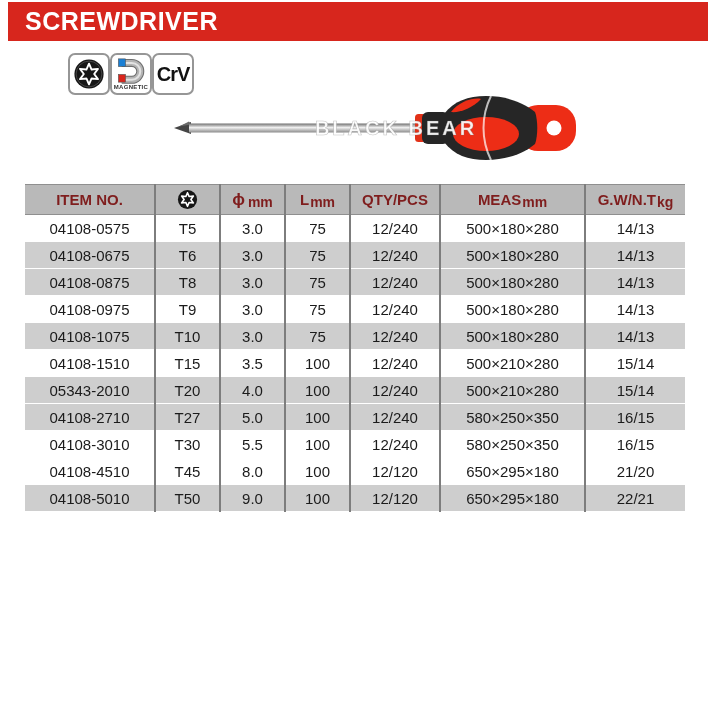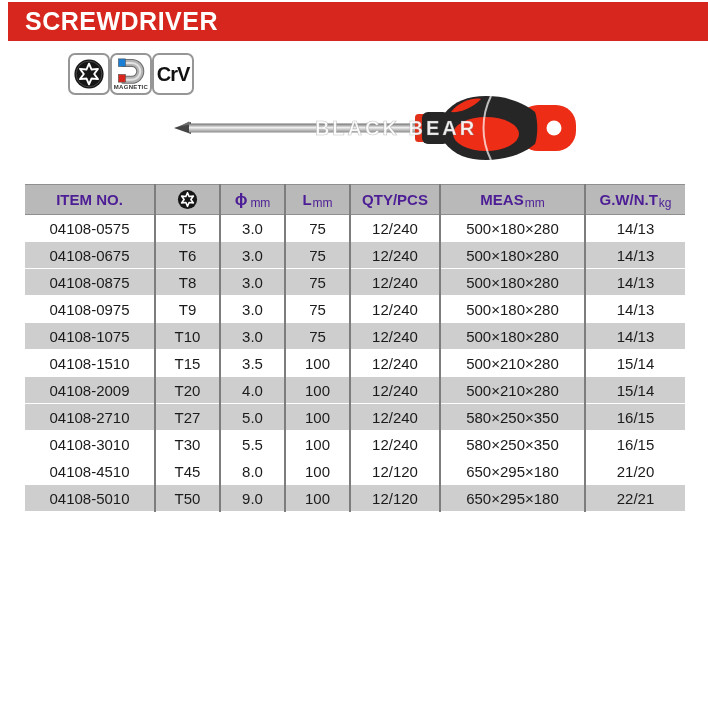--- a/index.html
+++ b/index.html
@@ -21,32 +21,32 @@
   }
   .magnet-label{font-size:6px;font-weight:bold;color:#333;letter-spacing:.3px;line-height:7px;}
   .crv-label{font-size:20px;font-weight:bold;color:#111;letter-spacing:-1px;}
   .product{position:absolute;left:158px;top:88px;width:420px;height:80px;}
   table.spec{
     position:absolute;left:25px;top:184px;width:660px;
     border-collapse:collapse;table-layout:fixed;
   }
   table.spec th{
     height:29px;background:var(--header-gray);
-    font-size:15px;font-weight:bold;color:#4c1d95;text-align:center;
+    font-size:15px;font-weight:bold;color:#7f1d1d;text-align:center;
     border-top:1px solid #8f8f8f;border-bottom:1px solid #8f8f8f;padding:0;
   }
   table.spec td{
     height:26px;font-size:15px;text-align:center;padding:0;
     border-bottom:1px solid #fff;color:#1b1b1b;
   }
   table.spec th:not(:last-child),table.spec td:not(:last-child){
     border-right:2px solid var(--divider-gray);
   }
   table.spec tr.alt td{background:var(--row-alt-gray);}
-  .sub{font-size:12px;font-weight:normal;position:relative;top:2px;margin-left:1px;}
+  .sub{font-size:14px;font-weight:bold;position:relative;top:2px;margin-left:1px;}
   th.phi .main{font-size:17px;}
   th.phi .sub{margin-left:3px;}
   th svg{display:block;margin:0 auto;}
 </style>
 </head>
 <body>
 
 <div class="page" style="--banner-red: #d7261d; --header-gray: #b9b9b9; --row-alt-gray: #cecece; --divider-gray: #7d7d7d; --handle-red: #ed2d16; --handle-black: #262626;">
 
   <div class="banner">
@@ -196,21 +196,21 @@
         <tr>
           <td>04108-1510</td>
           <td>T15</td>
           <td>3.5</td>
           <td>100</td>
           <td>12/240</td>
           <td>500×210×280</td>
           <td>15/14</td>
         </tr>
         <tr class="alt">
-          <td>04108-2009</td>
+          <td>05343-2010</td>
           <td>T20</td>
           <td>4.0</td>
           <td>100</td>
           <td>12/240</td>
           <td>500×210×280</td>
           <td>15/14</td>
         </tr>
         <tr class="alt">
           <td>04108-2710</td>
           <td>T27</td>

